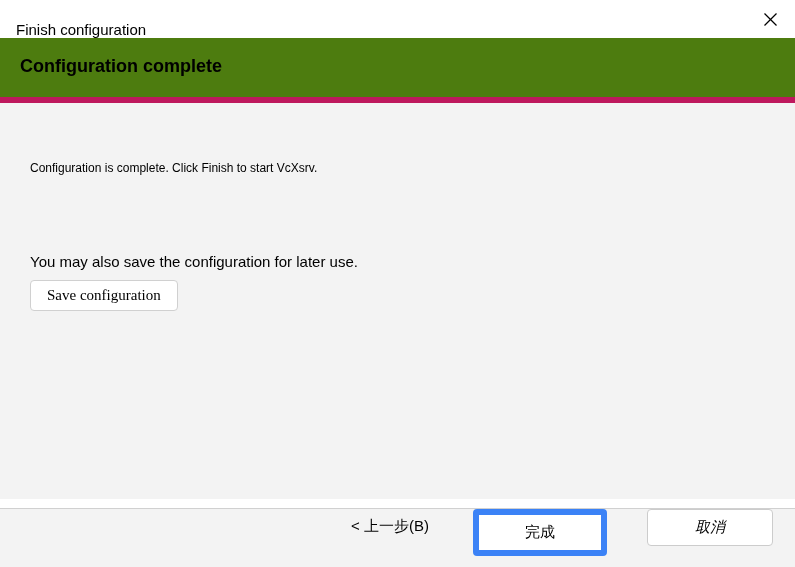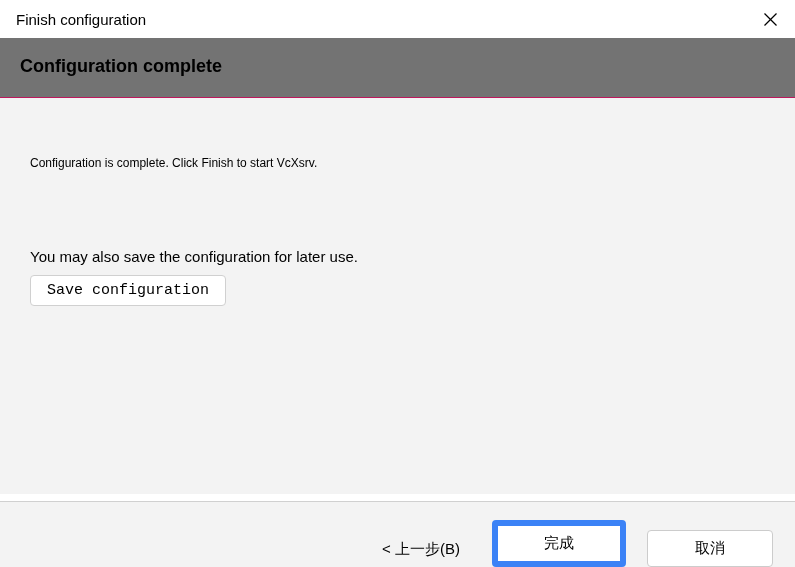--- a/index.html
+++ b/index.html
@@ -12,21 +12,21 @@
       font-family: "Segoe UI", Tahoma, sans-serif;
       background: #ffffff;
       width: 795px;
       height: 567px;
       overflow: hidden;
       position: relative;
     }
     
     .titlebar {
       display: flex;
-      align-items: center;
+      align-items: flex-end;
       justify-content: space-between;
       height: 38px;
       padding: 0 2px 0 16px;
       background: #ffffff;
     }
     
     .titlebar-title {
       font-size: 15px;
       color: #000000;
       font-weight: 400;
@@ -43,22 +43,22 @@
       border: none;
     }
     
     .close-btn svg {
       width: 13px;
       height: 13px;
     }
     
     .header {
       padding: 18px 20px 20px 20px;
-      background: #737373;
-      border-bottom: 1px solid #be185d;
+      background: #4d7c0f;
+      border-bottom: 6px solid #be185d;
     }
     
     .header-title {
       font-size: 18px;
       font-weight: 700;
       color: #000000;
     }
     
     .content {
       background: #f3f3f3;
@@ -84,39 +84,39 @@
       font-size: 15px;
       color: #000000;
     }
     
     .save-btn {
       background: #ffffff;
       border: 1px solid #d0d0d0;
       border-radius: 4px;
       padding: 6px 16px;
       font-size: 15px;
-      font-family: Liberation Mono, monospace;
+      font-family: Liberation Serif, serif;
       color: #000000;
       cursor: pointer;
       width: fit-content;
     }
     
     .footer {
       position: absolute;
       bottom: 0;
       left: 0;
       right: 0;
-      height: 66px;
+      height: 59px;
       background: #f3f3f3;
       border-top: 1px solid #d0d0d0;
       display: flex;
-      align-items: flex-end;
+      align-items: flex-start;
       justify-content: flex-end;
       padding: 0 22px;
-      gap: 16px;
+      gap: 28px;
     }
     
     .footer-btn {
       background: #ffffff;
       border: 1px solid #cccccc;
       border-radius: 4px;
       padding: 8px 0;
       font-size: 15px;
       font-family: inherit;
       color: #000000;
@@ -130,22 +130,23 @@
       background: transparent;
       min-width: 110px;
     }
     
     .footer-btn.primary {
       border: 6px solid #3b82f6;
       min-width: 134px;
     }
     
     .footer-btn.cancel {
-      margin-left: 5px;
+      margin-left: 12px;
       min-width: 126px;
+      font-style: italic;
     }
   </style>
 </head>
 <body>
 
 <div class="titlebar">
   <span class="titlebar-title">Finish configuration</span>
   <button class="close-btn">
     <svg viewBox="0 0 13 13">
       <line x1="0.5" y1="0.5" x2="12.5" y2="12.5" stroke="#000000" stroke-width="1.2"></line>

